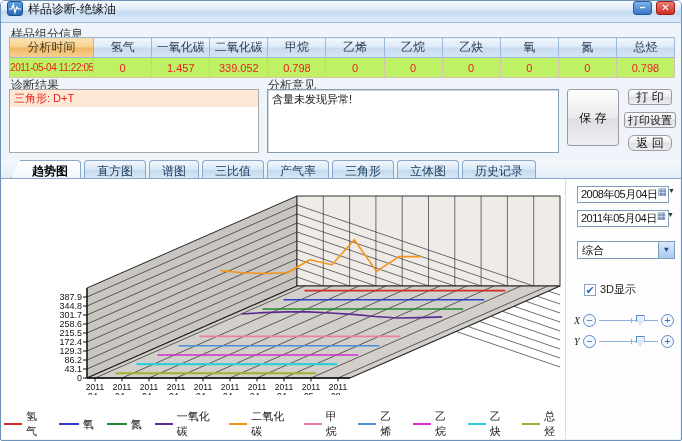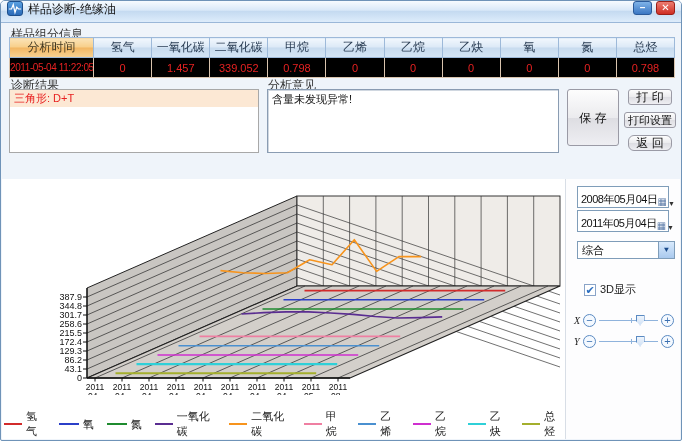--- a/index.html
+++ b/index.html
@@ -27,21 +27,21 @@
   .grp-label { position:absolute; font-size:12px; color:#333; }
 
   
   table.sample { position:absolute; left:8px; top:36px; width:666px; border-collapse:collapse;
     table-layout:fixed;padding-left:32px; }
   table.sample th, table.sample td { border:1px solid #9db9d9; height:20px; text-align:center;
     overflow:hidden; white-space:nowrap; }
   table.sample th { font-size:12px; font-weight:normal; color:#2b3e55;
     background:linear-gradient(#f2f7fd,#dae8f6 50%,#c8dbef 50%,#d5e5f5); }
   table.sample th.time-col { background:linear-gradient(#fbe4b8,#f7cd86 50%,#f2b763 50%,#f7d294); color:#4a3push; color:#44join; color:#443a22; }
-  table.sample td { font-size:11px; color:#e82222; background:#000000; border-color:#d9c4ae; }
+  table.sample td { font-size:11px; color:#e82222; background:#bef264; border-color:#d9c4ae; }
   table.sample td.time-col { font-size:10px; letter-spacing:-0.4px; }
 
   
   .listbox { position:absolute; left:8px; top:88px; width:250px; height:64px; background:#fff;
     border:1px solid #a8a8a8; }
   .listbox .sel-row { height:17px; background:#fce8d4; color:#e82222; font-size:11px;
     line-height:17px; padding-left:4px; }
   .memo { position:absolute; left:266px; top:88px; width:292px; height:64px; background:#fff;
     border:1px solid #8a9cb2; box-shadow:inset 1px 1px 0 #d0d7e0; font-size:11px; color:#111;
     padding:2px 4px; }
@@ -68,22 +68,22 @@
   .content { position:absolute; left:1px; right:1px; top:178px; bottom:1px; background:#fff; }
   .chart-svg { position:absolute; left:2px; top:0; }
   .legend { position:absolute; left:2px; top:230px; width:560px; display:flex;
     justify-content:center; gap:13px; font-size:11px; color:#222; }
   .legend .item { display:flex; align-items:center; }
   .legend .swatch { width:20px; height:2px; margin-right:4px; }
 
   
   .rpanel { position:absolute; right:0; top:0; bottom:0; width:115px; border-left:1px solid #d8dee6;
     background:#fdfdfe; }
-  .dtpicker { position:absolute; left:11px; width:92px; height:22px; background:#fff;
-    border:1px solid #7f9db9; display:flex; align-items:flex-end; font-size:11px; color:#111;
+  .dtpicker { position:absolute; left:11px; width:92px; height:17px; background:#fff;
+    border:1px solid #7f9db9; display:flex; align-items:flex-start; font-size:11px; color:#111;
     padding:0 2px 0 3px; }
   .dtpicker .txt { flex:1; white-space:nowrap; letter-spacing:-0.5px; }
   .dtpicker .cal { font-size:10px; color:#5a7aa8; line-height:10px; }
   .dtpicker .arr { font-size:7px; color:#333; margin-left:1px; }
   .combo { position:absolute; left:11px; top:62px; width:98px; height:18px; background:#fff;
     border:1px solid #7f9db9; display:flex; align-items:center; font-size:11px; color:#111;font-family:Liberation Mono, monospace; }
   .combo .txt { flex:1; padding-left:4px; }
   .combo .drop { width:16px; height:100%; background:linear-gradient(#d9eafc,#a9c9ee);
     border-left:1px solid #7f9db9; color:#1a4a8a; font-size:8px; text-align:center; line-height:16px; }
   .chk-row { position:absolute; left:18px; top:103px; display:flex; align-items:center; }
@@ -170,20 +170,30 @@
   </div>
 
   <div class="grp-label" style="left:267px; top:76px;">分析意见</div>
   <div class="memo">含量未发现异常!</div>
 
   <div class="btn btn-save">保 存</div>
   <div class="btn btn-print">打 印</div>
   <div class="btn btn-psetup">打印设置</div>
   <div class="btn btn-back">返 回</div>
 
+  <div class="tabstrip">
+      <div class="tab active">趋势图</div>
+      <div class="tab">直方图</div>
+      <div class="tab">谱图</div>
+      <div class="tab">三比值</div>
+      <div class="tab">产气率</div>
+      <div class="tab">三角形</div>
+      <div class="tab">立体图</div>
+      <div class="tab">历史记录</div>
+    </div>
 
   <div class="content">
     <svg class="chart-svg" id="chart" width="562" height="228">
         <polygon points="83,199 83,109 293,17 293,107" fill="#c9c6c2" stroke="#222" stroke-width="1"></polygon>
         <line x1="83" y1="190" x2="293" y2="98" stroke="#3a3a3a" stroke-width="0.8"></line>
         <line x1="83" y1="181" x2="293" y2="89" stroke="#3a3a3a" stroke-width="0.8"></line>
         <line x1="83" y1="172" x2="293" y2="80" stroke="#3a3a3a" stroke-width="0.8"></line>
         <line x1="83" y1="163" x2="293" y2="71" stroke="#3a3a3a" stroke-width="0.8"></line>
         <line x1="83" y1="154" x2="293" y2="62" stroke="#3a3a3a" stroke-width="0.8"></line>
         <line x1="83" y1="145" x2="293" y2="53" stroke="#3a3a3a" stroke-width="0.8"></line>

